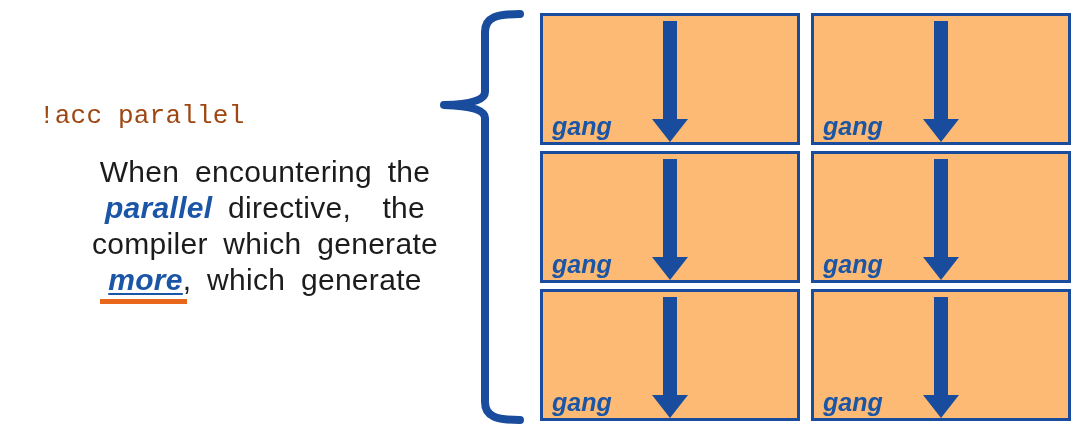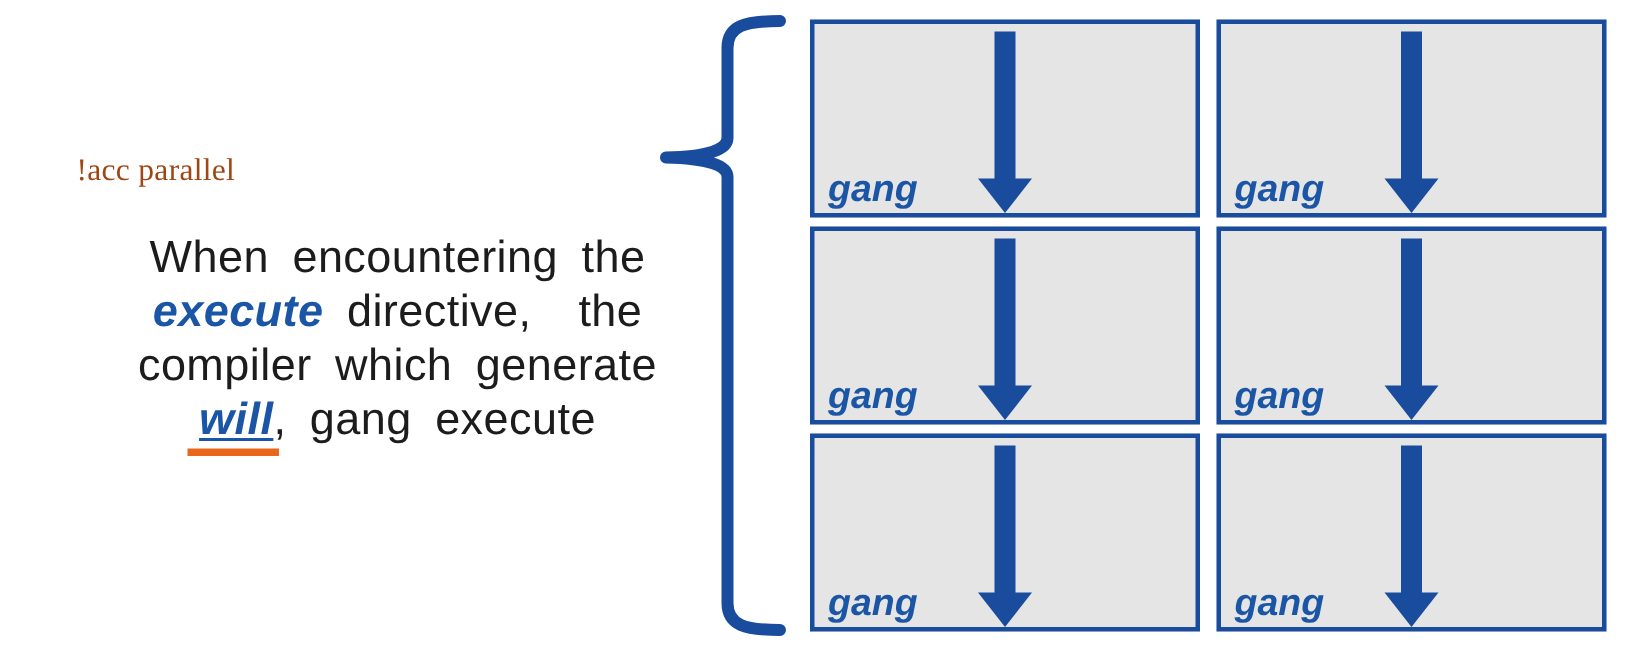--- a/index.html
+++ b/index.html
@@ -8,24 +8,24 @@
     width: 1087px;
     height: 432px;
     background: #ffffff;
     overflow: hidden;
     font-family: "Liberation Sans", sans-serif;
   }
 
   
   .code-line {
     position: absolute;
-    left: 51px;
+    left: 39px;
     top: 101px;
-    font-family: Liberation Serif, serif;
-    font-size: 21px;
+    font-family: Liberation Mono, monospace;
+    font-size: 26px;
     letter-spacing: 0.2px;
     color: #9E4712;
     white-space: pre;
   }
 
   
   .description {
     position: absolute;
     left: 35px;
     top: 154px;
@@ -81,21 +81,21 @@
     display: grid;
     grid-template-columns: repeat(2, 260px);
     grid-auto-rows: 132px;
     column-gap: 11px;
     row-gap: 6px;
   }
   .gang-box {
     position: relative;
     box-sizing: border-box;
     border: 3px solid #1A4C9D;
-    background: #e5e5e5;
+    background: #fdba74;
   }
   .gang-label {
     position: absolute;
     left: 9px;
     bottom: 2px;
     font-size: 25px;
     font-weight: bold;
     font-style: italic;
     color: #1B55A5;
     line-height: 1.1;
@@ -126,23 +126,23 @@
 </style>
 </head>
 <body>
 
 <div class="canvas">
 
   <div class="code-line">!acc parallel</div>
 
   <div class="description">
       <div class="desc-line"><span class="seg-plain">When encountering the</span></div>
-      <div class="desc-line"><span class="seg-keyword">execute</span><span class="seg-plain"> directive,&nbsp; the</span></div>
+      <div class="desc-line"><span class="seg-keyword">parallel</span><span class="seg-plain"> directive,&nbsp; the</span></div>
       <div class="desc-line"><span class="seg-plain">compiler which generate</span></div>
-      <div class="desc-line"><span class="seg-link">will</span><span class="seg-plain">, gang execute</span></div>
+      <div class="desc-line"><span class="seg-link">more</span><span class="seg-plain">, which generate</span></div>
     </div>
 
   <svg class="brace" viewBox="0 0 95 418" aria-hidden="true">
     <path d="M 87 6 C 64 6 52 9 52 24 L 52 84 Q 52 96 11 97 Q 52 98 52 110 L 52 394 C 52 409 64 412 87 412" fill="none" stroke="#1A4C9D" stroke-width="8" stroke-linecap="round" stroke-linejoin="round"></path>
   </svg>
 
   <div class="gang-grid">
       <div class="gang-box">
     <div class="down-arrow">
       <div class="arrow-shaft"></div>

